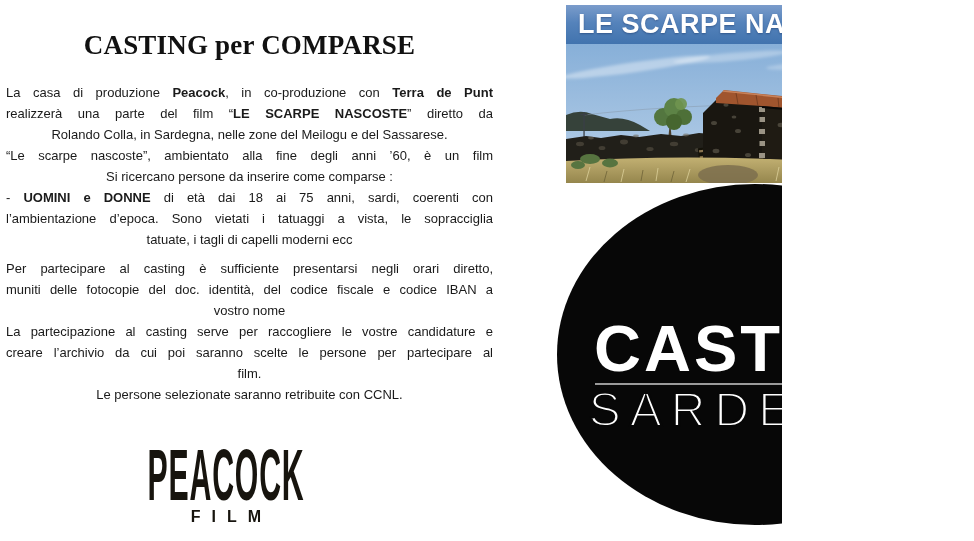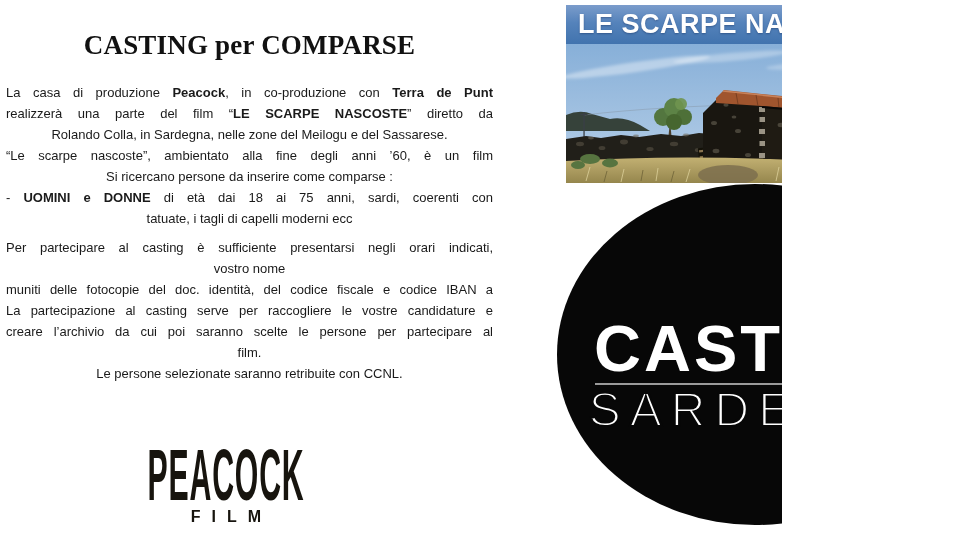--- a/index.html
+++ b/index.html
@@ -51,24 +51,25 @@
 
   <div class="left-col">
     <div class="flyer-title">CASTING per COMPARSE</div>
     <div class="body-text">
         <div class="line just"><span>La casa di produzione </span><span class="b">Peacock</span><span>, in co-produzione con </span><span class="b">Terra de Punt</span></div>
         <div class="line just"><span>realizzerà una parte del film “</span><span class="b">LE SCARPE NASCOSTE</span><span>” diretto da</span></div>
         <div class="line"><span>Rolando Colla, in Sardegna, nelle zone del Meilogu e del Sassarese.</span></div>
         <div class="line just"><span>“Le scarpe nascoste”, ambientato alla fine degli anni ’60, è un film</span></div>
         <div class="line"><span>Si ricercano persone da inserire come comparse :</span></div>
         <div class="line just"><span>- </span><span class="b">UOMINI e DONNE</span><span> di età dai 18 ai 75 anni, sardi, coerenti con</span></div>
+        <div class="line just"><span>l’ambientazione d’epoca. Sono vietati i tatuaggi a vista, le sopracciglia</span></div>
         <div class="line"><span>tatuate, i tagli di capelli moderni ecc</span></div>
-        <div class="line just gap"><span>Per partecipare al casting è sufficiente presentarsi negli orari indicati,</span></div>
+        <div class="line just gap"><span>Per partecipare al casting è sufficiente presentarsi negli orari diretto,</span></div>
+        <div class="line just"><span>muniti delle fotocopie del doc. identità, del codice fiscale e codice IBAN a</span></div>
         <div class="line"><span>vostro nome</span></div>
-        <div class="line just"><span>muniti delle fotocopie del doc. identità, del codice fiscale e codice IBAN a</span></div>
         <div class="line just"><span>La partecipazione al casting serve per raccogliere le vostre candidature e</span></div>
         <div class="line just"><span>creare l’archivio da cui poi saranno scelte le persone per partecipare al</span></div>
         <div class="line"><span>film.</span></div>
         <div class="line"><span>Le persone selezionate saranno retribuite con CCNL.</span></div>
       </div>
   </div>
 
   <div class="peacock">
     <div class="peacock-name">PEACOCK</div>
     <div class="peacock-film">FILM</div>

